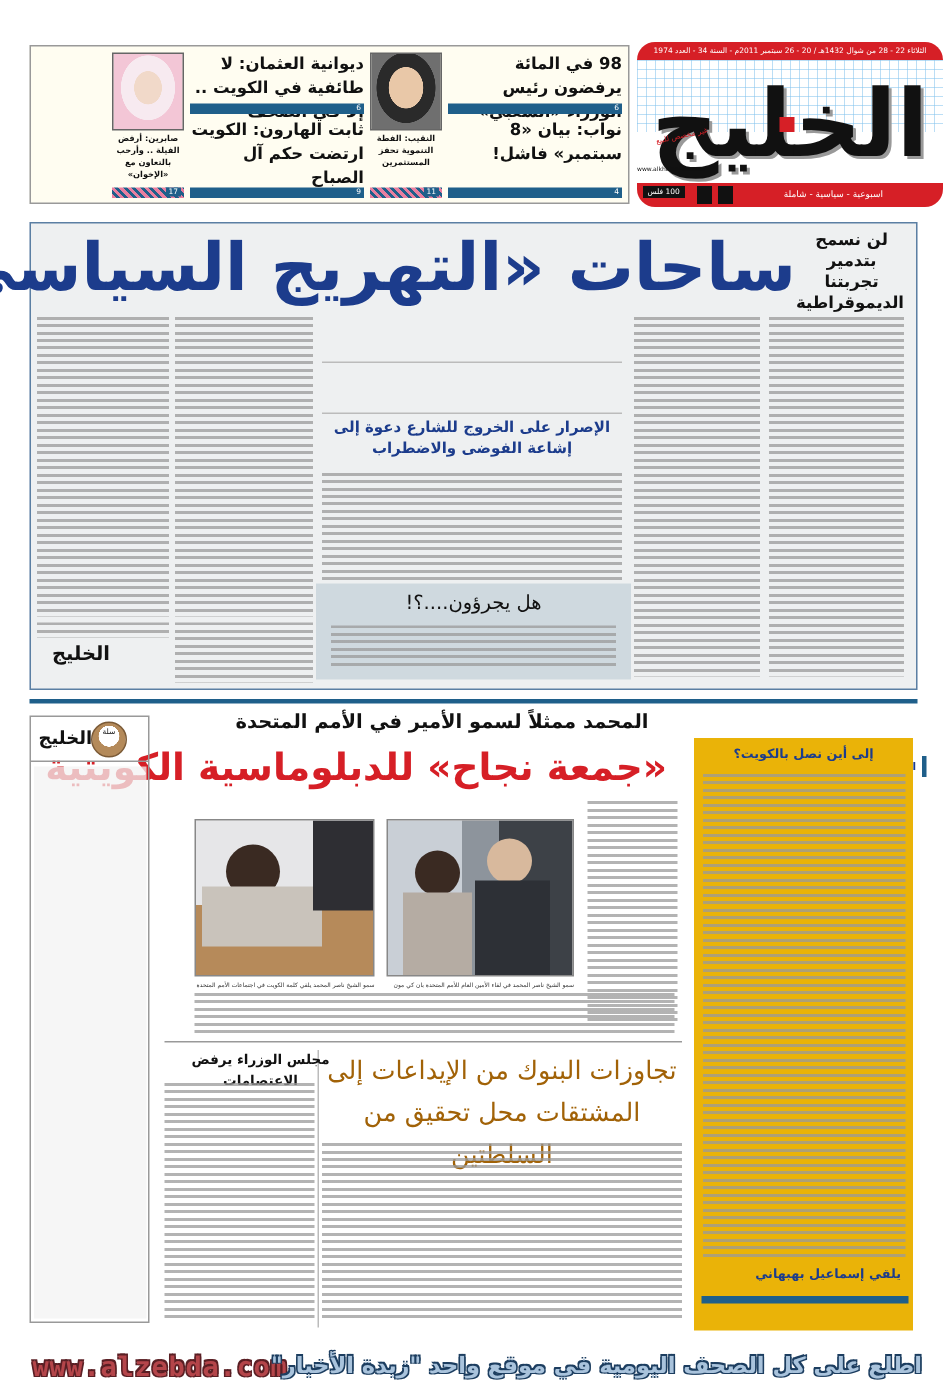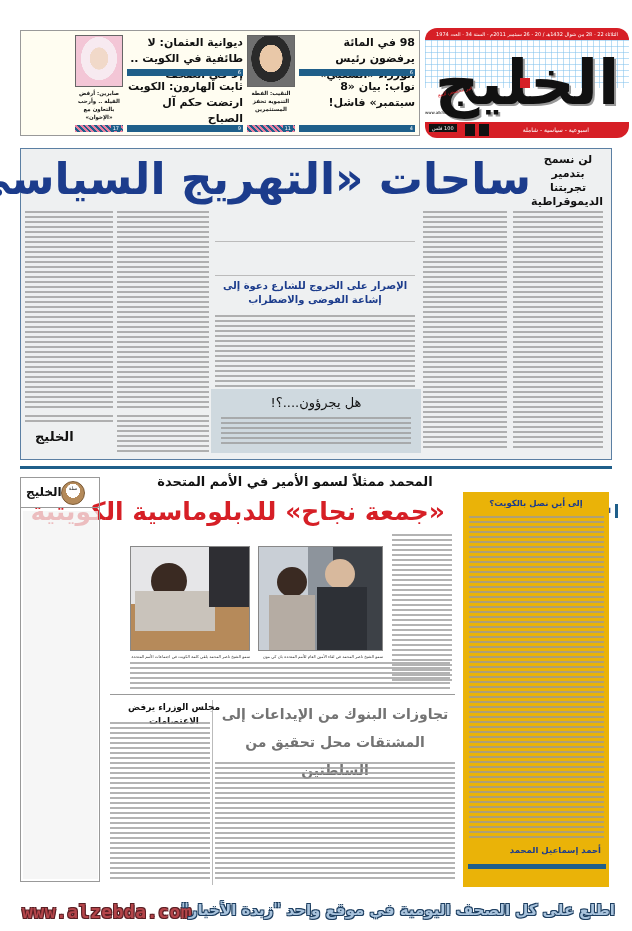--- a/index.html
+++ b/index.html
@@ -54,21 +54,21 @@
   #sallah-box { left: 20px; top: 477px; width: 80px; height: 405px; border: 1px solid #999; }
   #sallah-head { left: 0; top: 0; width: 100%; height: 30px; border-bottom: 1px solid #999; }
   #sallah-basket { left: 40px; top: 3px; width: 24px; height: 24px; border-radius: 50%; background: radial-gradient(circle at 50% 40%, #fff 0 40%, #b48a5a 41% 100%); border: 1px solid #7b5a36; }
   #sallah-basket-label { left: 43px; top: 7px; font-size: 5px; color: #111; width: 18px; text-align: center; }
   #sallah-title { left: 5px; top: 7px; font-weight: bold; font-size: 12px; color: #111; }
   #sallah-body { left: 2px; top: 33px; width: 75px; height: 368px; background: #f3f3f3; }
 
   .photo { background: #ccc; border: 1px solid #888; overflow: hidden; }
   .caption { font-size: 4px; line-height: 6px; color: #333; }
 
-  #banks-headline { left: 215px; top: 700px; width: 240px; font-weight: bold; font-size: 14px; line-height: 28px; color: #737373; text-align: center; }
+  #banks-headline { left: 215px; top: 700px; width: 240px; font-weight: normal; font-size: 17px; line-height: 28px; color: #a16207; text-align: center; }
   #council-headline { left: 110px; top: 700px; width: 100px; font-weight: bold; font-size: 9px; line-height: 14px; color: #111; text-align: center; margin-left: 14px; }
   .vsep { width: 1px; background: #bbb; }
 
   
   #banner { left: 0; top: 898px; width: 632px; height: 33px; background: #fff; }
   #banner-url { left: 22px; top: 3px; font-family: "DejaVu Sans Mono", monospace; font-weight: bold; font-size: 18px; color: #b4454a; direction: ltr; letter-spacing: 0.5px; text-shadow: 1px 1px 0 #5a1f24, -1px -1px 0 #5a1f24, 1px -1px 0 #5a1f24, -1px 1px 0 #5a1f24; }
   #banner-text { left: 235px; top: 3px; width: 380px; font-weight: bold; font-size: 15px; color: #a9c3dc; text-align: right; text-shadow: 1px 1px 0 #1d3e60, -1px -1px 0 #1d3e60, 1px -1px 0 #1d3e60, -1px 1px 0 #1d3e60; white-space: nowrap; }
 </style>
 </head>
 <body>
@@ -179,20 +179,20 @@
 <div id="council-headline" class="abs">مجلس الوزراء يرفض الاعتصامات</div>
 <div class="abs lines" style="left:110px; top:722px; width:100px; height:160px;"></div>
 
 <div id="opening-label-box" class="abs">
   <div id="opening-label" class="abs">الافتتاحية</div>
   <div id="opening-bar" class="abs"></div>
 </div>
 <div id="opening-panel" class="abs">
   <div id="opening-title" class="abs">إلى أين نصل بالكويت؟</div>
   <div class="abs lines" style="left:6px; top:24px; width:135px; height:322px;"></div>
-  <div id="opening-author" class="abs">أحمد إسماعيل المحمد</div>
+  <div id="opening-author" class="abs">يلقي إسماعيل بهبهاني</div>
   <div id="opening-bottom-bar" class="abs"></div>
 </div>
 
 <div id="banner" class="abs">
   <div id="banner-url" class="abs">www.alzebda.com</div>
   <div id="banner-text" class="abs">اطلع على كل الصحف اليومية في موقع واحد "زبدة الأخبار"</div>
 </div>
 
 </body></html>

